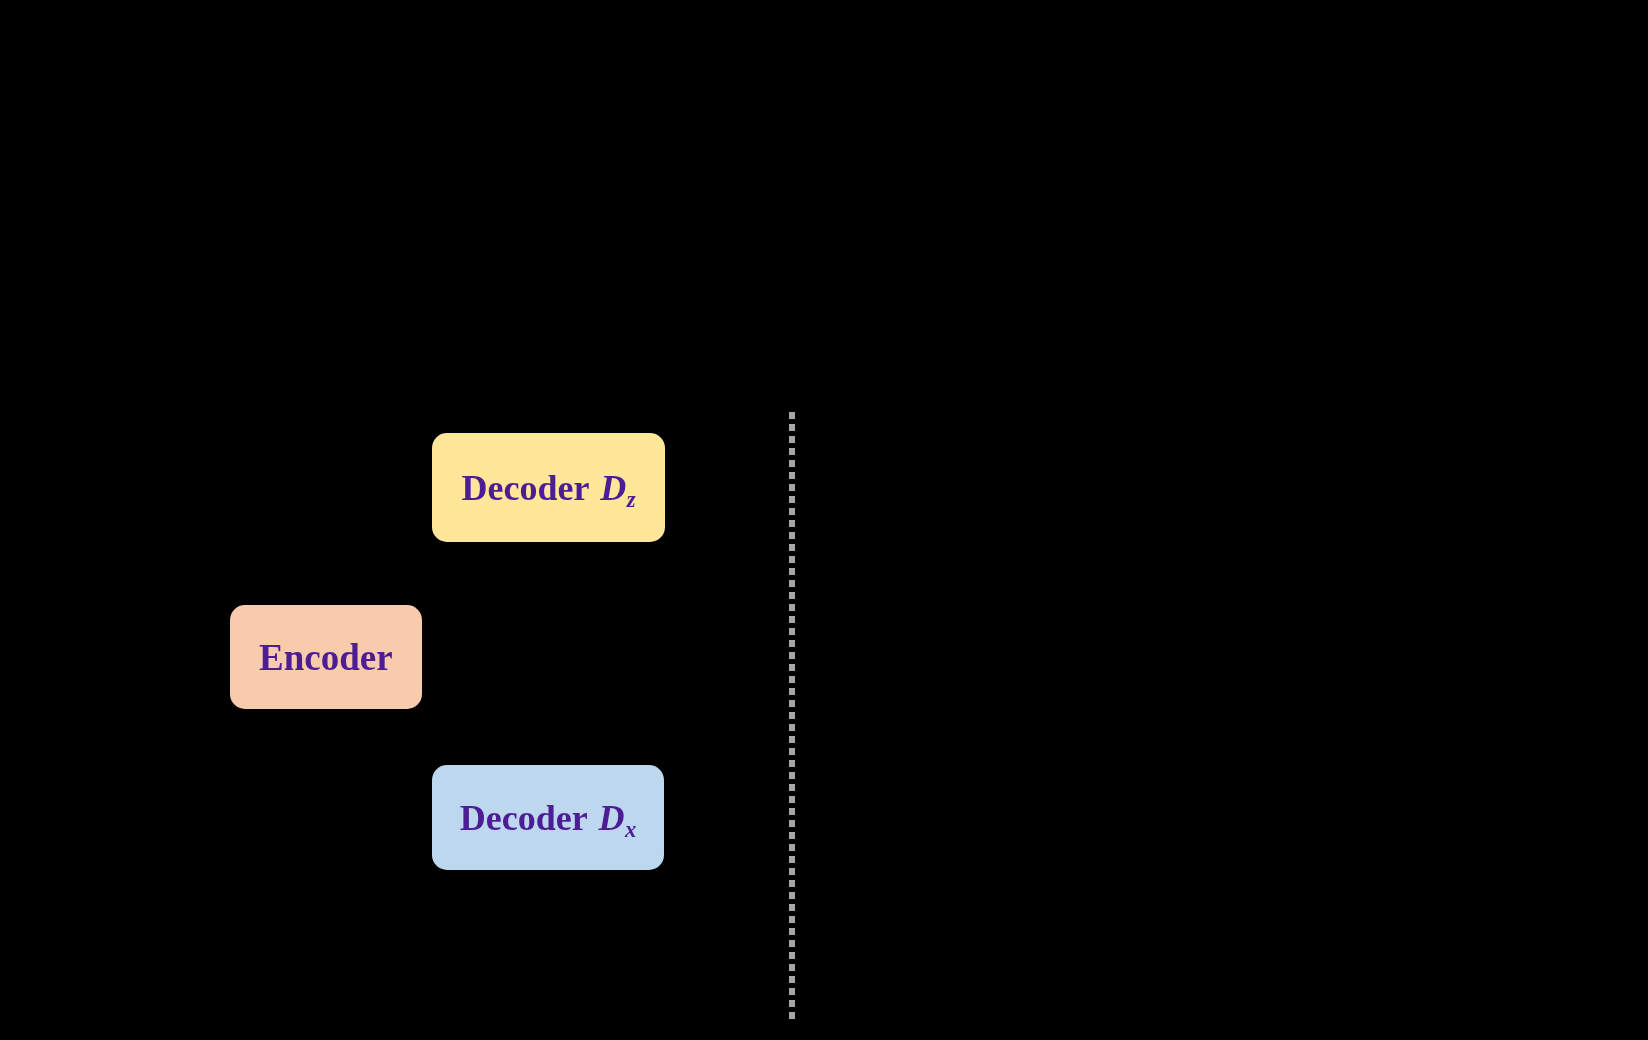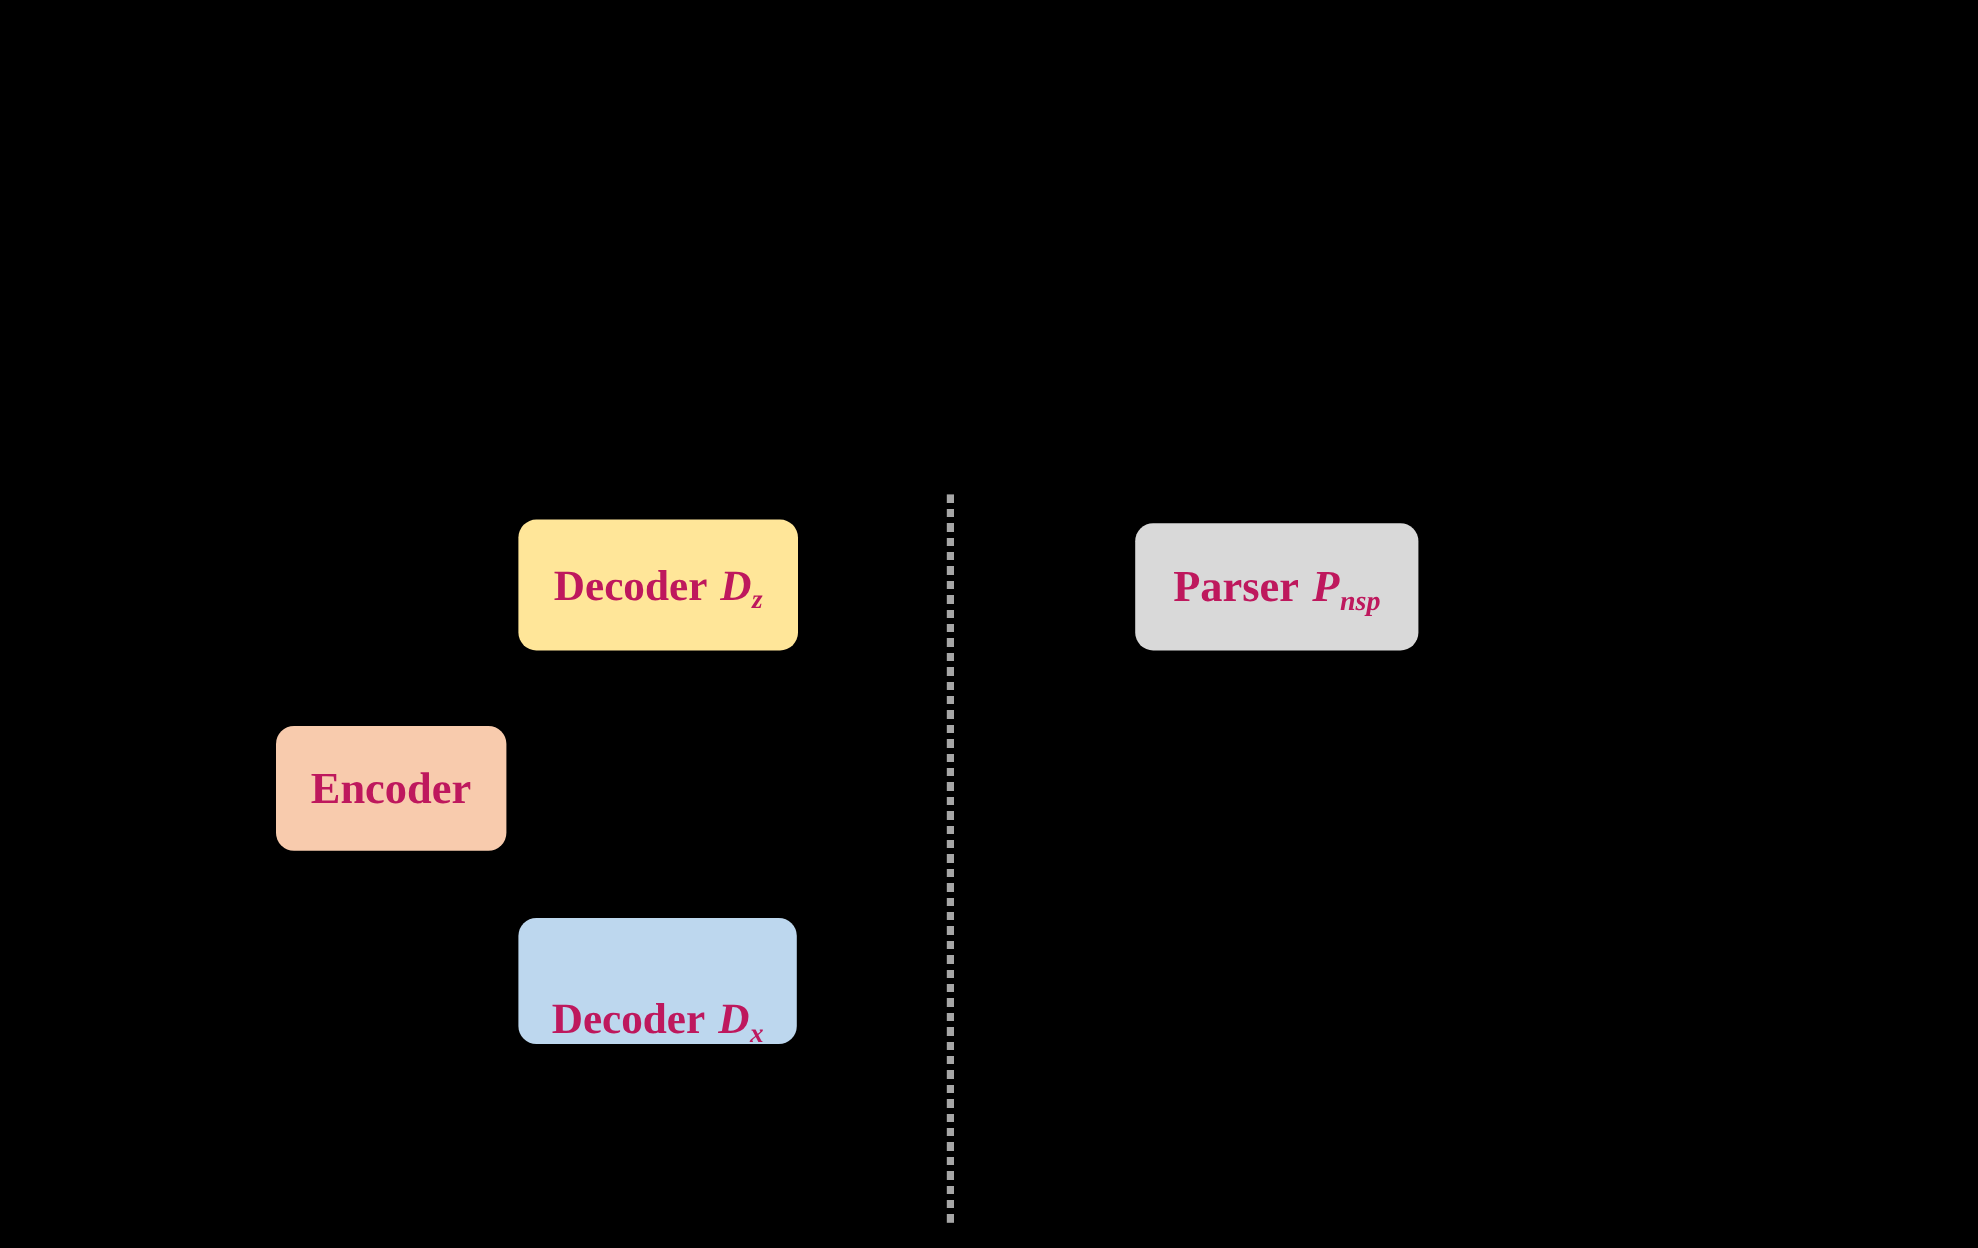--- a/index.html
+++ b/index.html
@@ -14,28 +14,28 @@
     overflow: hidden;
     font-family: "Liberation Serif", "DejaVu Serif", serif;
   }
   .box {
     position: absolute;
     box-sizing: border-box;
     border-radius: 15px;
     display: flex;
     align-items: center;
     justify-content: center;
-    color: #be185d;
+    color: #4c1d95;
     font-weight: 700;
     font-size: 36px;
     white-space: nowrap;
   }
   .box-decoder-z { left: 432px; top: 433px; width: 233px; height: 109px; }
   .box-encoder   { left: 230px; top: 605px; width: 192px; height: 104px; font-size: 37px; }
-  .box-decoder-x { left: 432px; top: 765px; width: 232px; height: 105px; align-items: flex-end; }
+  .box-decoder-x { left: 432px; top: 765px; width: 232px; height: 105px; }
   .box-parser    { left: 946px; top: 436px; width: 236px; height: 106px; font-size: 37px; }
   .sym {
     font-style: italic;
   }
   .sym:not(:empty) {
     margin-left: 0.30em;
   }
   .sub {
     font-style: italic;
     font-size: 0.63em;
@@ -74,21 +74,16 @@
       <span>Encoder</span><span class="sym"></span><span class="sub"></span>
     </span>
   </div>
 
   <div class="box box-decoder-x" style="background-color: rgb(189, 215, 238);">
     <span>
       <span>Decoder</span><span class="sym">D</span><span class="sub">x</span>
     </span>
   </div>
 
-  <div class="box box-parser" style="background-color: rgb(217, 217, 217);">
-    <span>
-      <span>Parser</span><span class="sym">P</span><span class="sub">nsp</span>
-    </span>
-  </div>
 
   <div class="divider" style="color: rgb(166, 166, 166);"></div>
 
 </div>
 
 </body></html>

